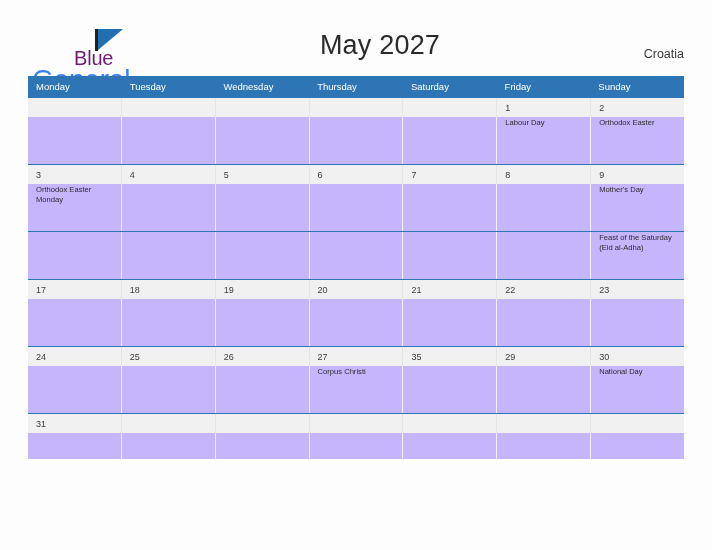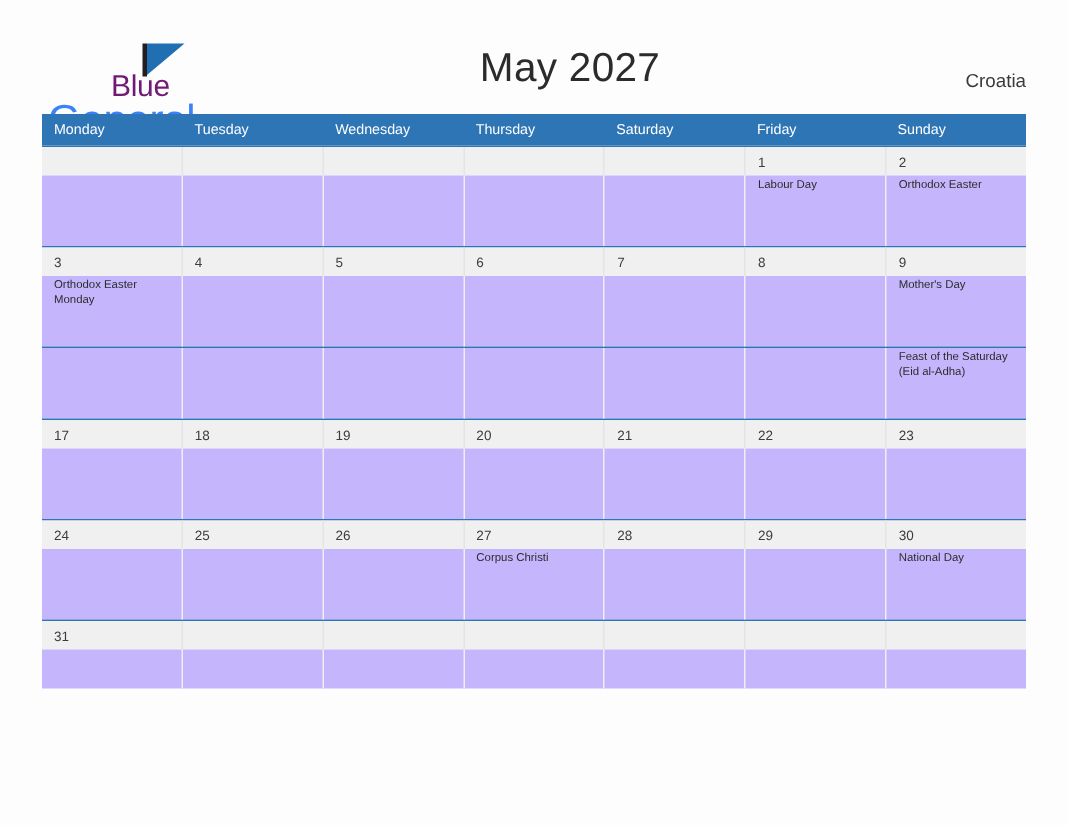--- a/index.html
+++ b/index.html
@@ -328,21 +328,21 @@
           </div>
       </div>
     </div>
 
     <div class="week">
       <div class="week-strip">
         <div class="daynum">24</div>
         <div class="daynum">25</div>
         <div class="daynum">26</div>
         <div class="daynum">27</div>
-        <div class="daynum">28</div>
+        <div class="daynum">35</div>
         <div class="daynum">29</div>
         <div class="daynum">30</div>
       </div>
       <div class="week-body">
         <div class="event-cell">
             <div class="event-text"></div>
           </div>
         <div class="event-cell">
             <div class="event-text"></div>
           </div>

